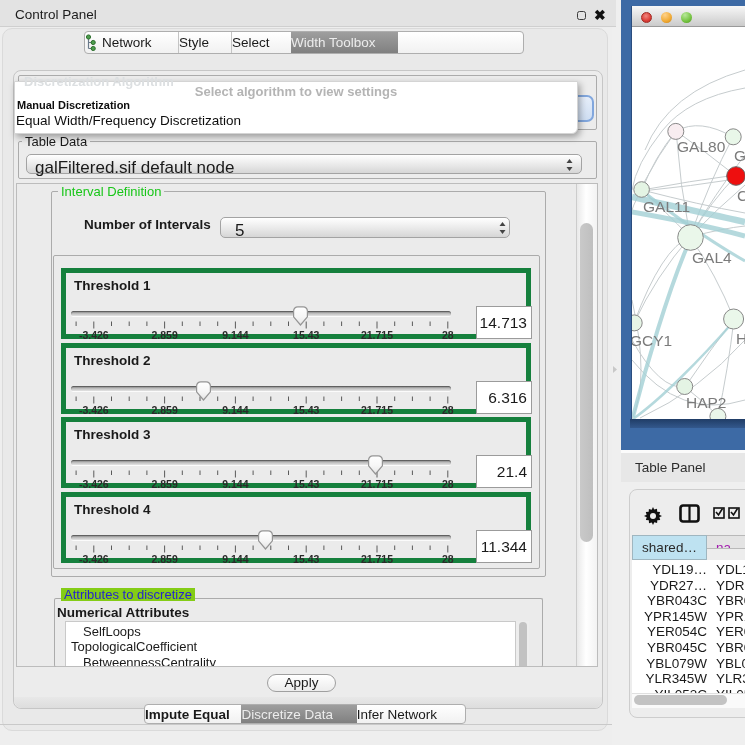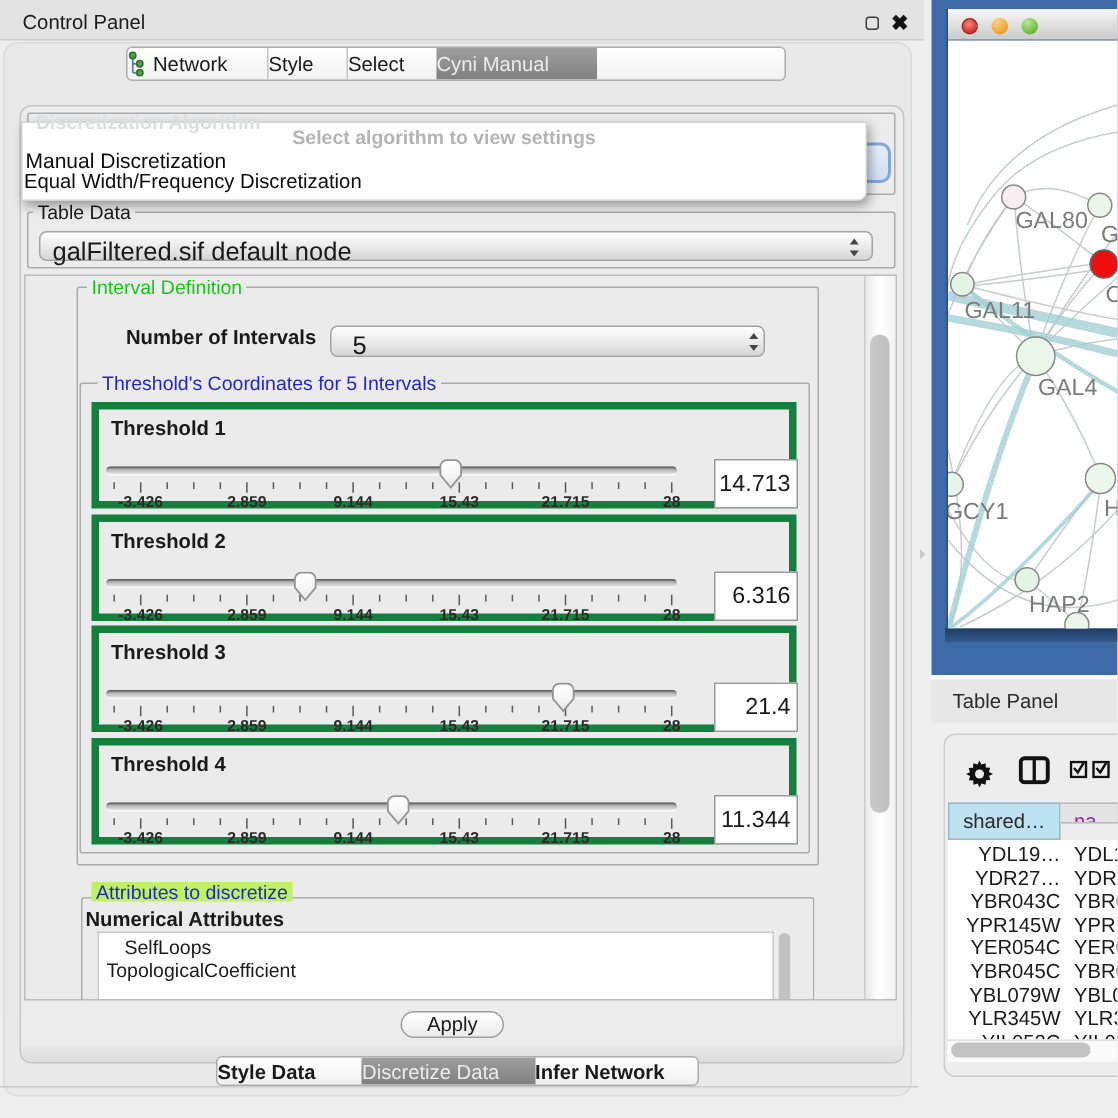--- a/index.html
+++ b/index.html
@@ -30,21 +30,21 @@
  background:linear-gradient(#ffffff,#e9e9e9 55%,#d6d6d6);font-size:17px}
 .combo .ctext{position:absolute;left:8px;top:2.5px}
 .spin{position:absolute;width:9px;color:#444}
 .spin svg{display:block}
 
 #popup{left:14px;top:81px;width:564px;height:53px;background:#ffffff;
  border:1px solid #d4d4d4;border-radius:0 0 6px 0;
  box-shadow:2px 3px 7px rgba(0,0,0,0.35)}
 #ghost{left:24px;top:74px;font-weight:bold;font-size:13px;color:#dcdfe1}
 #selalg{left:0px;top:84px;width:592px;text-align:center;font-weight:bold;font-size:13px;color:#b4b4b4}
-#mi1{left:17px;top:99px;font-weight:normal;font-size:14px;color:#0d0d0d}
+#mi1{left:17px;top:99px;font-weight:bold;font-size:11px;color:#0d0d0d}
 #mi2{left:16px;top:113px;font-size:13.5px;color:#0d0d0d}
 
 #fcombo{left:552px;top:95px;width:42px;height:27px;border:2px solid #82a7dd;border-radius:7px;
  background:linear-gradient(#e6eefa,#cfdef2)}
 
 #scrollpane{left:16px;top:183px;width:582px;height:484px;border:1px solid #bcbcbc;background:#ebebeb;overflow:hidden}
 #vtrack{position:absolute;left:559px;top:0;width:21px;height:482px;
  background:linear-gradient(90deg,#e9e9e9,#ffffff 45%,#f2f2f2);border-left:1px solid #cccccc}
 #vthumb{position:absolute;left:563px;top:39px;width:13px;height:319px;border-radius:6.5px;
  background:linear-gradient(90deg,#c9c9c9,#bfbfbf);}
@@ -97,21 +97,21 @@
 <div class="abs tabbar" id="toptabs">
   <div class="tab" style="width:93px">
     <svg width="12" height="17" viewBox="0 0 12 17" style="margin-right:5px">
       <path d="M3.5 3 V14.5 M3.5 8.5 H8 M3.5 14.5 H8" fill="none" stroke="#6a7a8a" stroke-width="1.2"></path>
       <circle cx="3.5" cy="3" r="2.1" fill="#4d9e4d" stroke="#2d6e2d" stroke-width="1"></circle>
       <circle cx="8.2" cy="8.5" r="2.1" fill="#4d9e4d" stroke="#2d6e2d" stroke-width="1"></circle>
       <circle cx="8.2" cy="14.5" r="2.1" fill="#4d9e4d" stroke="#2d6e2d" stroke-width="1"></circle>
     </svg>Network</div>
   <div class="tab sep" style="width:53px">Style</div>
   <div class="tab sep" style="width:60px">Select</div>
-  <div class="tab dark" style="width:107px">Cyni Manual</div>
+  <div class="tab dark" style="width:107px">Width Toolbox</div>
 </div>
 
 <div class="abs" id="wincont"></div>
 <div class="abs" id="outer"></div>
 <div class="abs" id="outerband"></div>
 
 <div class="group" style="left:18px;top:75px;width:579px;height:55px"></div>
 <div class="abs" id="fcombo"></div>
 
 <div class="group" style="left:18px;top:141px;width:579px;height:38px"></div>
@@ -143,21 +143,20 @@
       <span class="ctext" style="left:14px;top:3px">5</span>
     <span class="spin" style="left:277px;top:2px">
         <svg width="9" height="16" viewBox="0 0 9 16">
           <path d="M4.5 2 L7.5 6 L1.5 6 Z" fill="#444"></path>
           <path d="M4.5 14 L7.5 10 L1.5 10 Z" fill="#444"></path>
         </svg>
       </span>
   </div>
 
   <div class="group" style="left:36px;top:71px;width:487px;height:314px"></div>
-  <div class="gtitle" style="left:48px;top:65px;color:#2525cc">Threshold's Coordinates for 5 Intervals</div>
 <div class="tbox" style="top: 84px;">
       <b>Threshold 1</b>
       <div class="track"></div>
       <svg class="ticks" width="470" height="11" viewBox="0 0 470 11">
         <line x1="10.1" y1="0.5" x2="10.1" y2="5" stroke="#5a5a5a" stroke-width="1"></line>
         <line x1="27.799999999999997" y1="0.5" x2="27.799999999999997" y2="7.5" stroke="#5a5a5a" stroke-width="1"></line>
         <line x1="45.5" y1="0.5" x2="45.5" y2="5" stroke="#5a5a5a" stroke-width="1"></line>
         <line x1="63.199999999999996" y1="0.5" x2="63.199999999999996" y2="5" stroke="#5a5a5a" stroke-width="1"></line>
         <line x1="80.89999999999999" y1="0.5" x2="80.89999999999999" y2="5" stroke="#5a5a5a" stroke-width="1"></line>
         <line x1="98.6" y1="0.5" x2="98.6" y2="7.5" stroke="#5a5a5a" stroke-width="1"></line>
@@ -327,35 +326,36 @@
             <stop offset="1" stop-color="#e4e4e4"></stop>
           </linearGradient>
         </defs>
         <path d="M8.5 19 L1.6 10.8 V5 A4.2 4.2 0 0 1 5.8 0.8 H11.2 A4.2 4.2 0 0 1 15.4 5 V10.8 Z" fill="url(#tg308)" stroke="#949494" stroke-width="1.2"></path>
       </svg>
       <div class="vbox">11.344</div>
     </div>
   </div>
 
 <div class="group" style="left:54px;top:598px;width:489px;height:69px;border-bottom:none"></div>
-<div class="abs gtitle" style="left:61px;top:588px;color:#2525cc;background:#bef264">Attributes to discretize</div>
+<div class="abs gtitle" style="left:61px;top:588px;color:#2525cc;background:#84cc16">Attributes to discretize</div>
 <b class="abs" style="left:57px;top:605px;font-size:13.5px">Numerical Attributes</b>
 <div class="abs" style="left:65px;top:621px;width:451px;height:45px;background:#ffffff;border:1px solid #c9c9c9;border-bottom:none;font-size:13px;overflow:hidden;padding-top:2px">
   <div style="padding-left:17px;line-height:15.4px">SelfLoops</div>
   <div style="padding-left:5px;line-height:15.4px">TopologicalCoefficient</div>
+  <div style="padding-left:17px;line-height:15.4px">BetweennessCentrality</div>
 </div>
 <div class="abs" style="left:516px;top:621px;width:13px;height:45px;background:#ededed"></div>
 <div class="abs" style="left:519px;top:622px;width:8px;height:60px;border-radius:4px;background:#c2c2c2;clip-path:inset(0 0 16px 0)"></div>
 
 <div class="abs" id="apply">Apply</div>
 
 <div class="abs tabbar" id="bottabs">
-  <div class="tab" style="width:97px;font-weight:bold">Style Data</div>
+  <div class="tab" style="width:97px;font-weight:bold">Impute Equal</div>
   <div class="tab dark" style="width:116px">Discretize Data</div>
-  <div class="tab" style="width:109px;font-weight:bold">Infer Network</div>
+  <div class="tab" style="width:109px;font-weight:normal">Infer Network</div>
 </div>
 <div class="abs" style="left:0;top:724px;width:612px;height:1px;background:#c9c9c9"></div>
 
 <div class="abs" id="blue"></div>
 <div class="abs" id="nettitle"></div>
 <div class="abs tl-btn" style="left:641px;background:radial-gradient(circle at 4px 3px,#f08880,#dd3f38 60%,#b02520);border:0.5px solid #9f2a24"></div>
 <div class="abs tl-btn" style="left:661px;background:radial-gradient(circle at 4px 3px,#ffd28a,#f0a932 60%,#c07d18)"></div>
 <div class="abs tl-btn" style="left:681px;background:radial-gradient(circle at 4px 3px,#b8e89a,#74c340 60%,#4d9420)"></div>
 <div class="abs" id="netcanvas"></div>
 <div class="abs" id="netshadow"></div>

